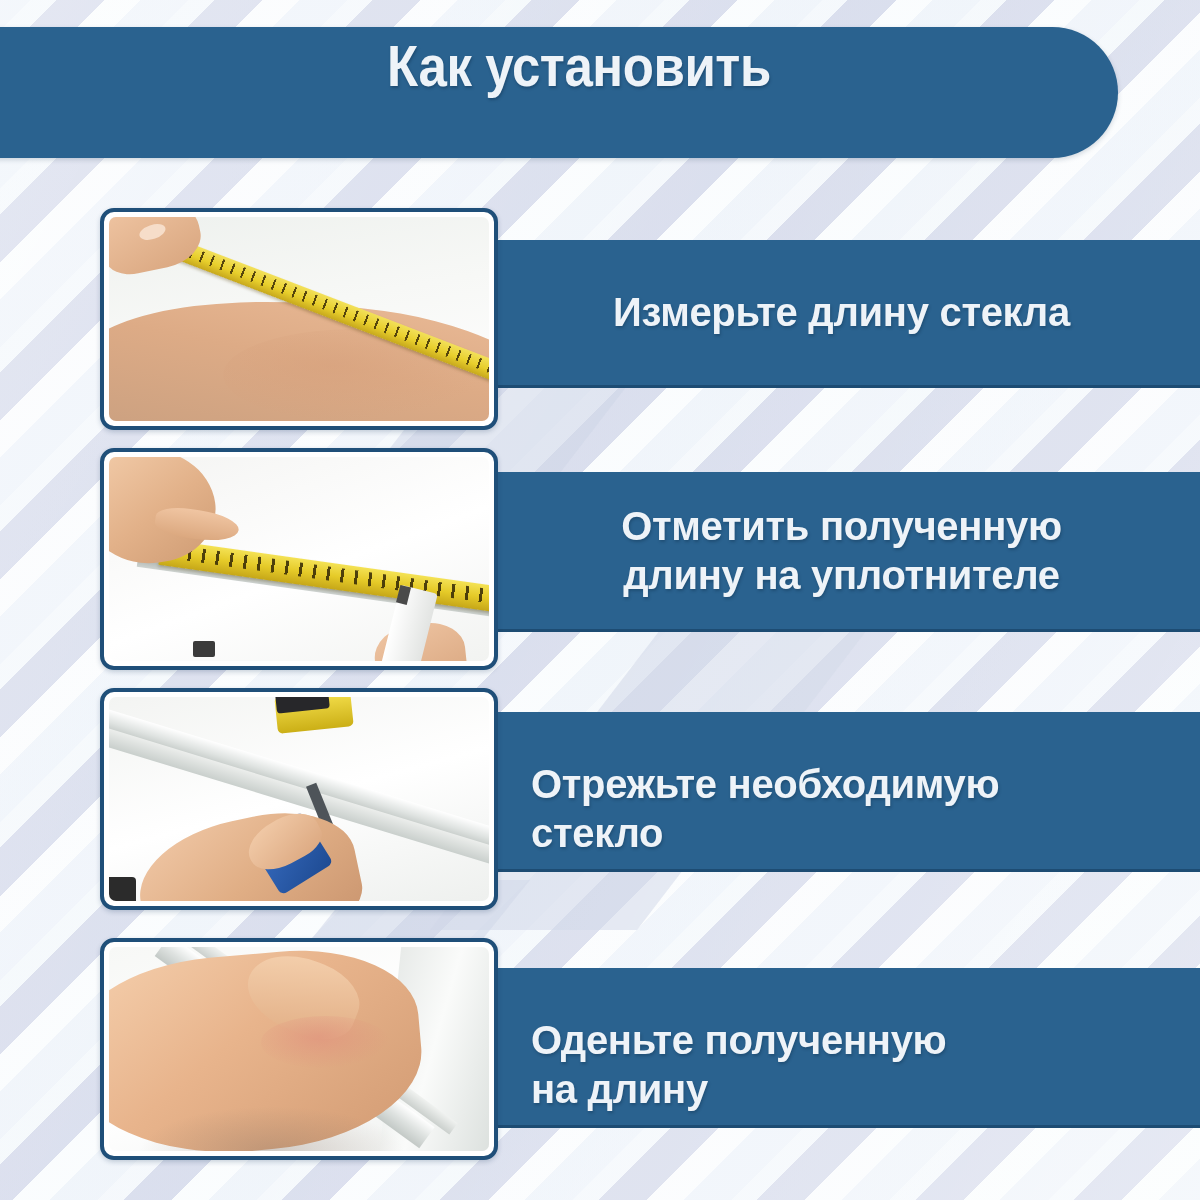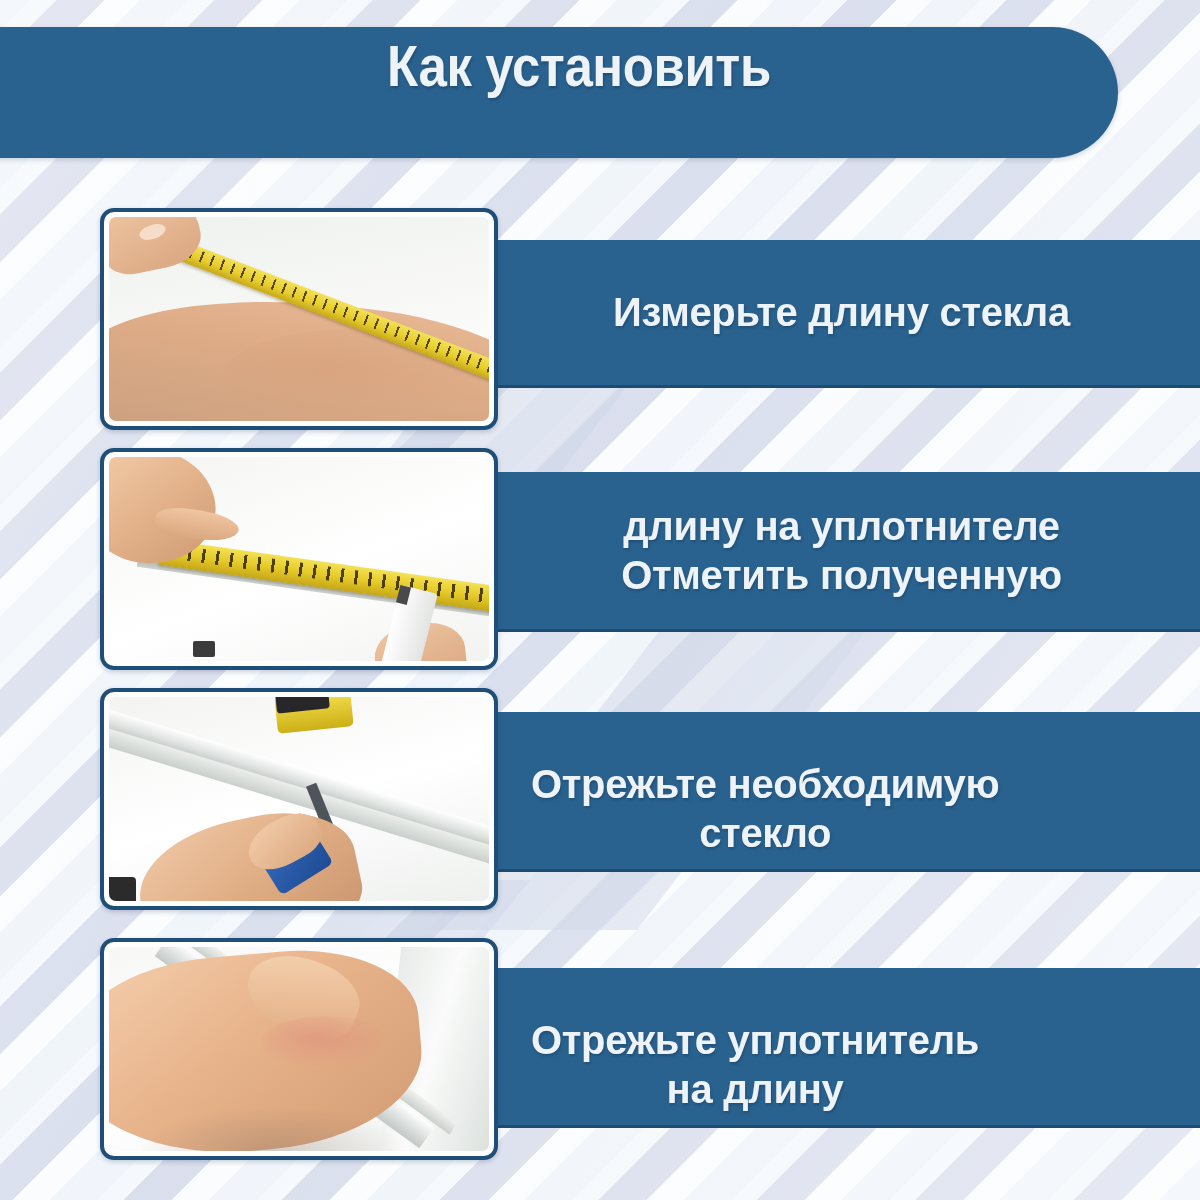--- a/index.html
+++ b/index.html
@@ -136,21 +136,21 @@
 
   .bar-label {
     color: #eef3f8;
     font-size: 40px;
     font-weight: bold;
     line-height: 1.22;
     letter-spacing: -0.3px;
     text-shadow: 1px 2px 3px rgba(10,35,60,0.30);
   }
   .label-center { text-align: center; width: 100%; padding-right: 20px; }
-  .label-left { text-align: center; margin-top: 36px; }
+  .label-left { text-align: left; margin-top: 36px; }
 
   
   .photo-card {
     position: absolute;
     left: 100px;
     top: 20px;
     width: 398px;
     height: 222px;
     border: 4px solid #1f4f79;
     border-radius: 14px;
@@ -486,22 +486,22 @@
           </div>
           <div class="p1-hand"></div>
           <div class="p1-nail"></div>
         </div>
       </div>
     </div>
 
     <div class="step step-1">
       <div class="text-bar">
         <div class="bar-label label-center">
+          <div>Отметить полученную</div>
           <div>длину на уплотнителе</div>
-          <div>Отметить полученную</div>
         </div>
       </div>
       <div class="photo-card">
         <div class="photo-inner">
           <div class="p2-bg"></div>
           <div class="p2-seal"></div>
           <div class="p2-tape">
             <div class="p2-tape-ticks"></div>
           </div>
           <div class="p2-tapebox"></div>
@@ -535,21 +535,21 @@
           <div class="p3-knife"></div>
           <div class="p3-thumb"></div>
           <div class="p3-corner"></div>
         </div>
       </div>
     </div>
 
     <div class="step step-3">
       <div class="text-bar">
         <div class="bar-label label-left">
-          <div>Отрежьте уплотнитель</div>
+          <div>Оденьте полученную</div>
           <div>на длину</div>
         </div>
       </div>
       <div class="photo-card">
         <div class="photo-inner">
           <div class="p4-bg"></div>
           <div class="p4-glass"></div>
           <div class="p4-seal"></div>
           <div class="p4-seal2"></div>
           <div class="p4-hand"></div>

